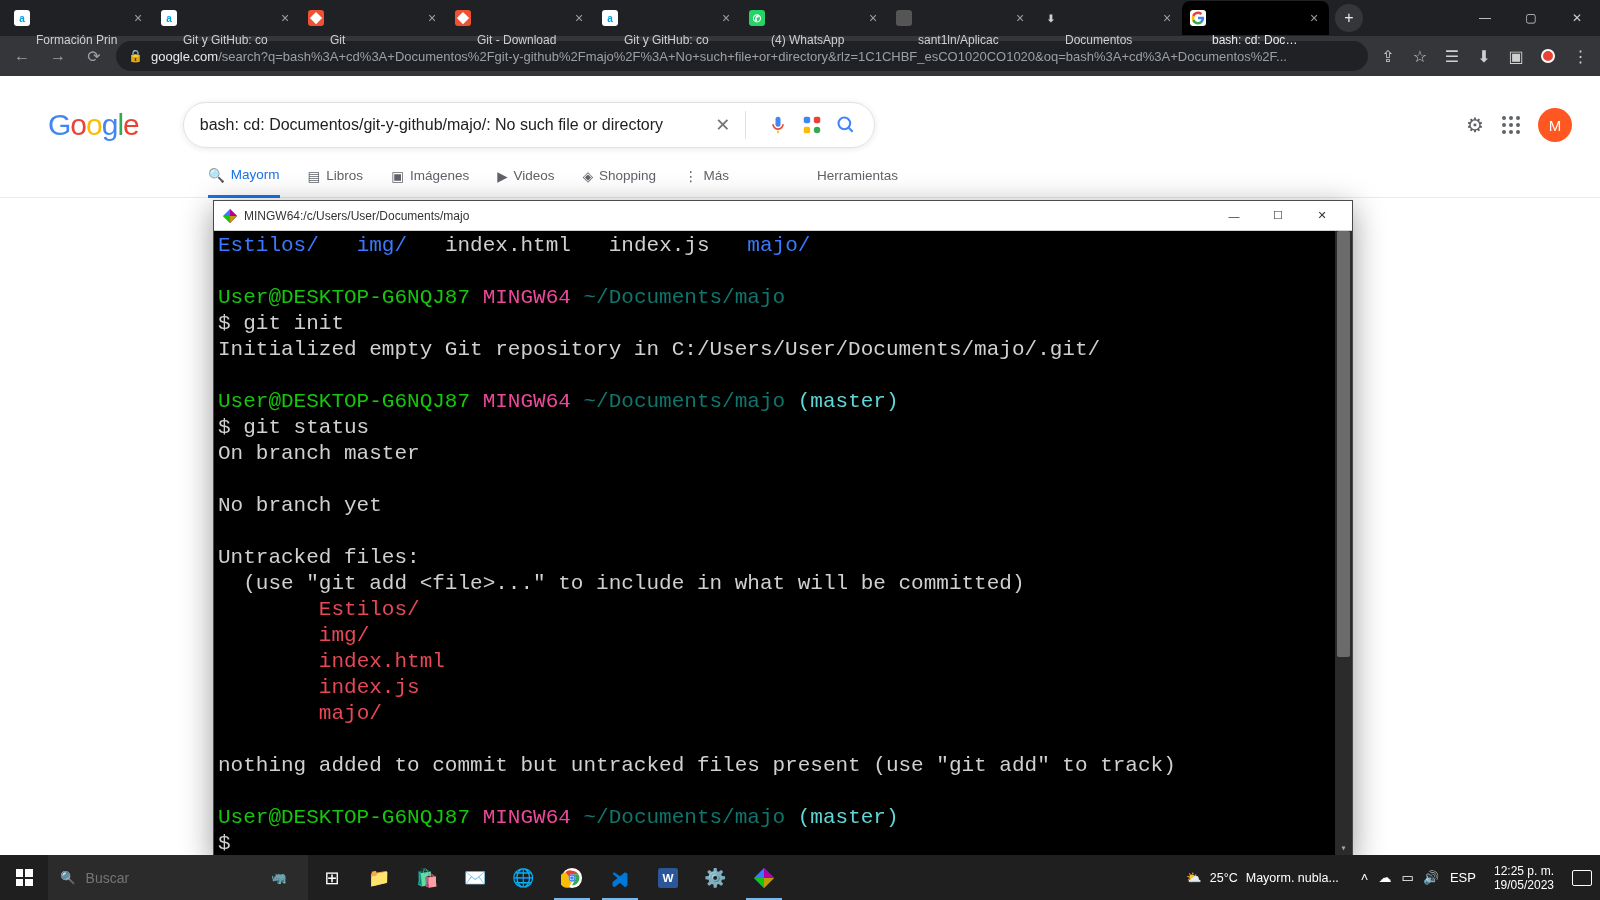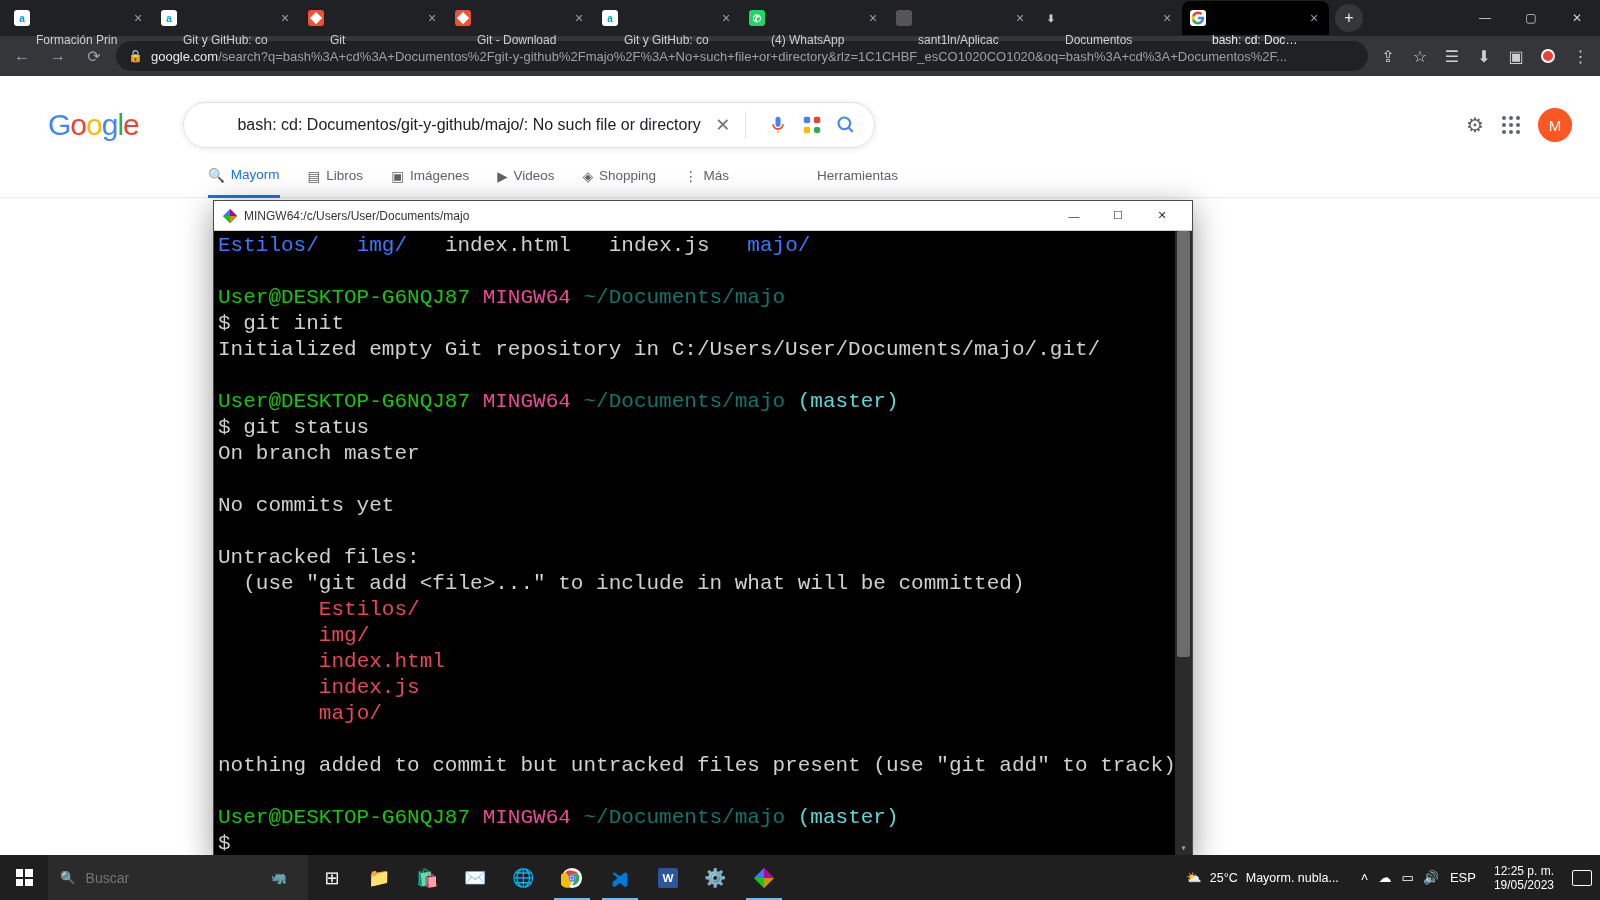--- a/index.html
+++ b/index.html
@@ -27,36 +27,36 @@
   .ext-icons div { width: 24px; height: 24px; display: flex; align-items: center; justify-content: center; color: #cfcfcf; }
   .rec { width: 14px; height: 14px; background: #ea4335; border-radius: 50%; border: 2px solid #fff; }
   .kebab { font-size: 16px; color: #cfcfcf; letter-spacing: -1px; }
 
   
   .page { background: #fff; position: relative; height: calc(900px - 76px - 45px); }
   .google-header { display: flex; align-items: center; padding: 26px 28px 0 48px; }
   .google-logo { font-size: 30px; font-weight: 500; letter-spacing: -1px; }
   .google-logo span:nth-child(1){color:#4285f4}.google-logo span:nth-child(2){color:#ea4335}.google-logo span:nth-child(3){color:#fbbc05}.google-logo span:nth-child(4){color:#4285f4}.google-logo span:nth-child(5){color:#34a853}.google-logo span:nth-child(6){color:#ea4335}
   .search-box { margin-left: 44px; display: flex; align-items: center; border: 1px solid #dfe1e5; border-radius: 24px; height: 46px; padding: 0 16px; width: 692px; box-shadow: 0 1px 6px rgba(32,33,36,0.1); }
-  .search-box input { flex: 1; border: none; outline: none; font-size: 16px; color: #202124; text-align: right; }
+  .search-box input { flex: 1; border: none; outline: none; font-size: 16px; color: #202124; }
   .search-box .sb-icon { width: 24px; height: 24px; display: flex; align-items: center; justify-content: center; margin-left: 10px; font-size: 18px; }
   .sb-divider { width: 1px; height: 28px; background: #dfe1e5; margin: 0 10px; }
   .header-right { margin-left: auto; display: flex; align-items: center; gap: 18px; }
   .gear { color: #5f6368; font-size: 20px; }
   .apps-grid { width: 18px; height: 18px; display: grid; grid-template-columns: repeat(3,4px); grid-template-rows: repeat(3,4px); gap: 3px; }
   .apps-grid i { background: #5f6368; border-radius: 50%; }
   .avatar { width: 34px; height: 34px; border-radius: 50%; background: #ff5722; color: #fff; display: flex; align-items: center; justify-content: center; font-size: 15px; }
 
   .search-tabs { display: flex; align-items: center; gap: 28px; padding: 18px 0 0 208px; font-size: 13.5px; color: #5f6368; border-bottom: 1px solid #ebebeb; height: 50px; }
   .search-tabs .st { display: flex; align-items: center; gap: 6px; padding-bottom: 12px; cursor: pointer; }
   .search-tabs .st.active { color: #1a73e8; border-bottom: 3px solid #1a73e8; margin-bottom: -1px; }
   .search-tabs .tools { margin-left: 60px; }
 
   
-  .terminal-window { position: absolute; left: 213px; top: 200px; width: 980px; height: 658px; background: #000; box-shadow: 0 8px 30px rgba(0,0,0,0.4); border: 1px solid #4a4a4a; }
+  .terminal-window { position: absolute; left: 213px; top: 200px; width: 1140px; height: 658px; background: #000; box-shadow: 0 8px 30px rgba(0,0,0,0.4); border: 1px solid #4a4a4a; }
   .term-titlebar { height: 30px; background: #fff; display: flex; align-items: center; padding: 0 8px; font-size: 12px; color: #333; border-bottom: 1px solid #d0d0d0; }
   .term-titlebar .term-favicon { width: 16px; height: 16px; margin-right: 6px; display:flex; align-items:center; justify-content:center; }
   .term-titlebar .term-favicon svg { display:block; }
   .term-title-text { flex: 1; }
   .term-winbtn { width: 44px; height: 28px; display: flex; align-items: center; justify-content: center; font-family: "Segoe UI Symbol", sans-serif; font-size: 11px; color: #333; }
   .term-body { font-family: "Consolas","Courier New",monospace; font-size: 21px; line-height: 26px; color: #d0d0d0; padding: 2px 4px; height: calc(100% - 30px); overflow: hidden; position: relative; white-space: pre; }
   .t-green { color: #16c60c; }
   .t-purple { color: #ec4899; }
   .t-yellow { color: #0f766e; }
   .t-cyan  { color: #61d6d6; }
@@ -280,21 +280,21 @@
   <div class="term-body"><span class="t-blue">Estilos/</span>   <span class="t-blue">img/</span>   <span>index.html</span>   <span>index.js</span>   <span class="t-blue">majo/</span>
 
 <span class="t-green">User@DESKTOP-G6NQJ87</span> <span class="t-purple">MINGW64</span> <span class="t-yellow">~/Documents/majo</span>
 <span>$ git init</span>
 <span>Initialized empty Git repository in C:/Users/User/Documents/majo/.git/</span>
 
 <span class="t-green">User@DESKTOP-G6NQJ87</span> <span class="t-purple">MINGW64</span> <span class="t-yellow">~/Documents/majo</span> <span class="t-cyan">(master)</span>
 <span>$ git status</span>
 <span>On branch master</span>
 
-<span>No commits yet</span>
+<span>No branch yet</span>
 
 <span>Untracked files:</span>
 <span>  (use "git add &lt;file&gt;..." to include in what will be committed)</span>
         <span class="t-red">Estilos/</span>
         <span class="t-red">img/</span>
         <span class="t-red">index.html</span>
         <span class="t-red">index.js</span>
         <span class="t-red">majo/</span>
 
 <span>nothing added to commit but untracked files present (use "git add" to track)</span>

